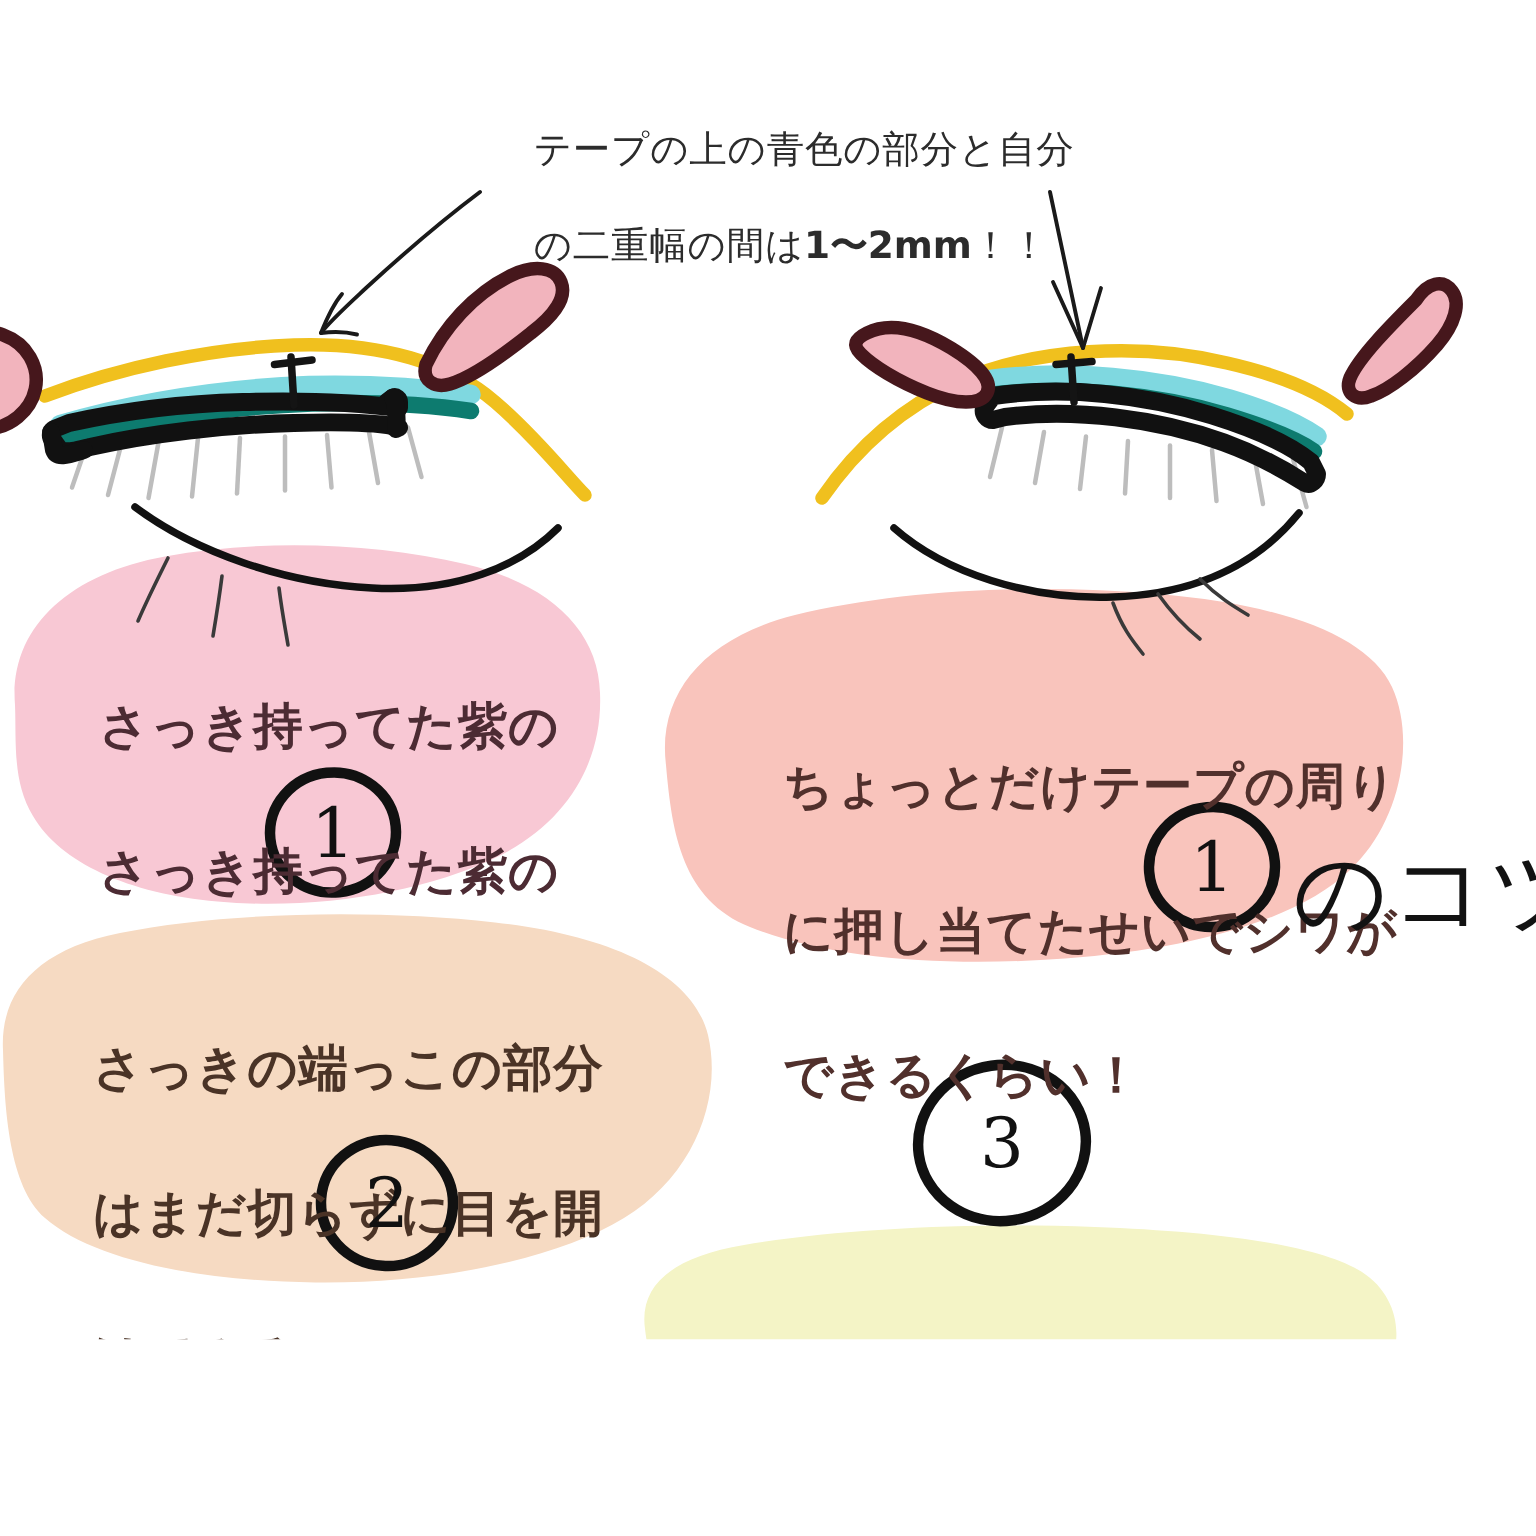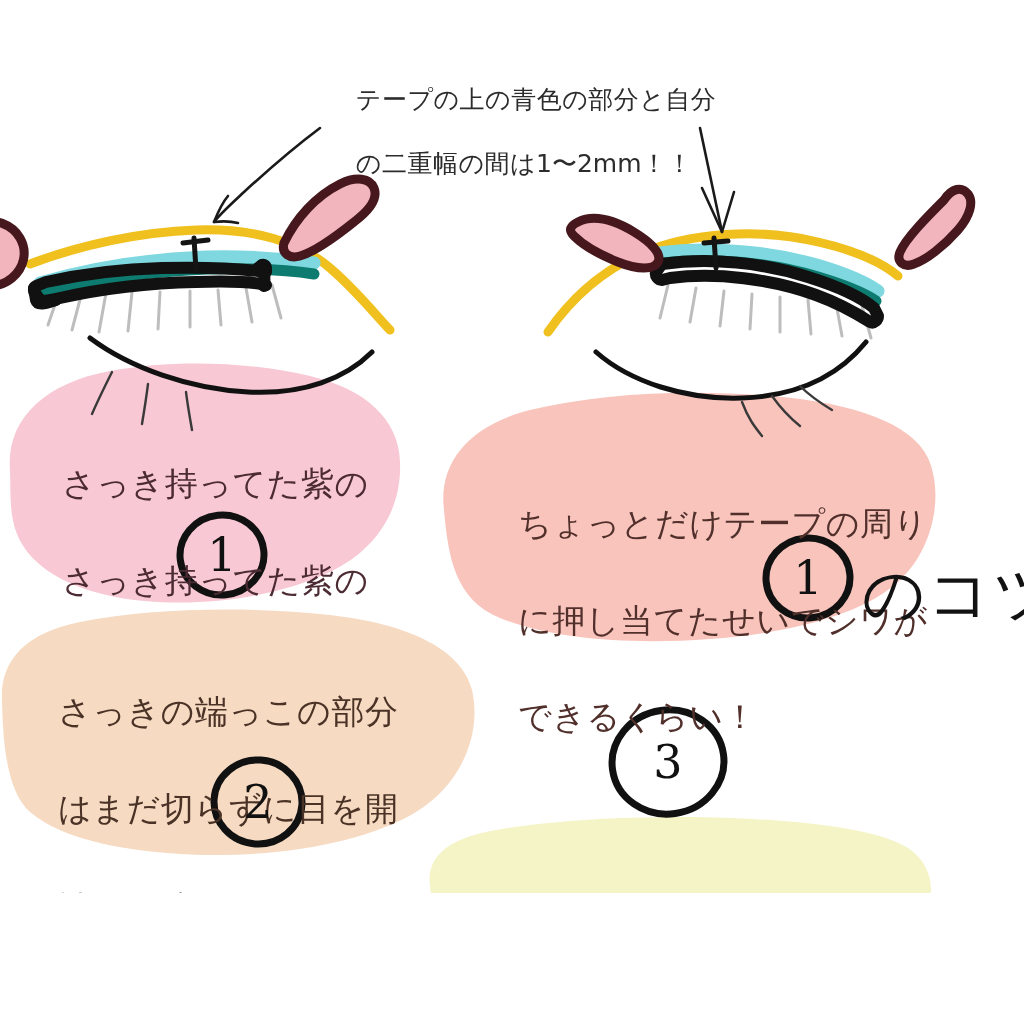--- a/index.html
+++ b/index.html
@@ -31,31 +31,32 @@
 
   
   #top-caption {
     left: 322px;
     top: 52px;
     font-size: 25px;
     color: #2c2c2c;
     letter-spacing: 0.5px;
   }
   #top-caption .hl {
-    font-weight: normal;
+    font-weight: bold;
     letter-spacing: 0px;
   }
 
   
   .callout-text {
     position: absolute;
     white-space: pre;
     font-size: 33px;
     line-height: 1.46;
     letter-spacing: 0.5px;
+    font-weight: bold;
   }
   #callout1-text {
     left: 18px;
     top: 412px;
     color: #4c2b33;
   }
   #callout2-text {
     left: 474px;
     top: 452px;
     color: #51302c;

